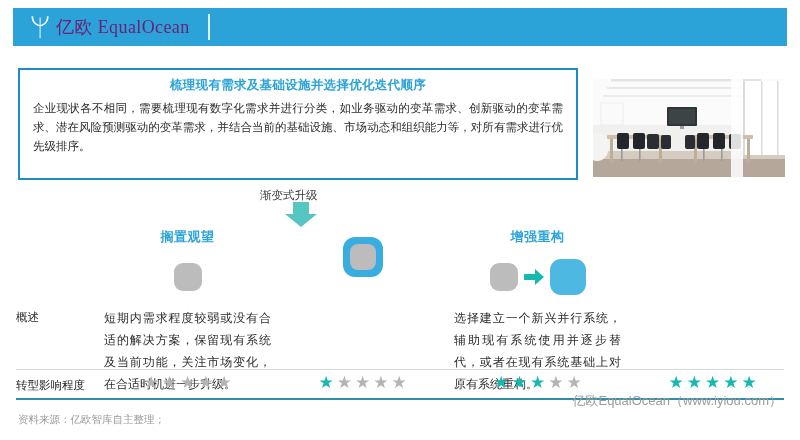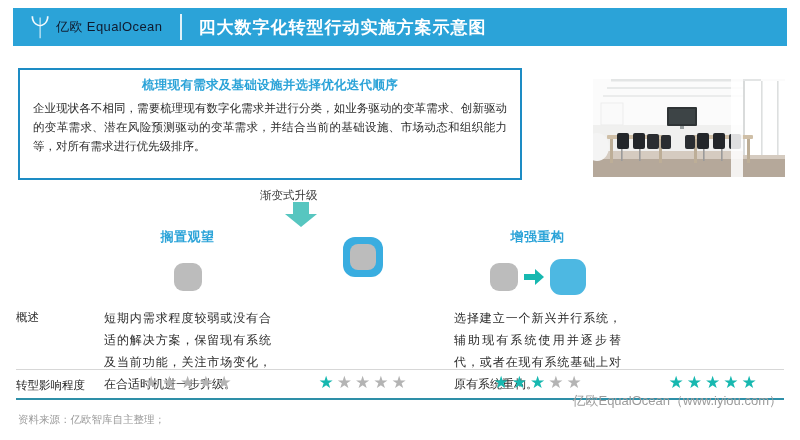--- a/index.html
+++ b/index.html
@@ -11,33 +11,33 @@
   .page{position:relative;width:800px;height:440px;background:#fff;}
 
   
   .header{
     position:absolute;left:13px;top:8px;width:774px;height:38px;
     background:#2ba3d8;display:flex;align-items:center;
   }
   .logo-wrap{display:flex;align-items:center;padding-left:16px;}
   .logo-mark{width:22px;height:26px;position:relative;margin-right:5px;flex:0 0 auto;}
   .logo-text{
-    color:#0f172a;font-size:13px;letter-spacing:.4px;white-space:nowrap;
-    font-family:Liberation Sans, sans-serif;opacity:.97;
+    color:#701a75;font-size:18px;letter-spacing:.4px;white-space:nowrap;
+    font-family:Liberation Serif, serif;opacity:.97;
   }
   .logo-divider{
     width:2px;height:26px;background:#ffffff;opacity:.85;margin:0 16px 0 18px;flex:0 0 auto;
   }
   .header-title{
     color:#ffffff;font-size:17px;font-weight:bold;letter-spacing:1px;white-space:nowrap;
   }
 
   
   .infobox{
-    position:absolute;left:18px;top:68px;width:504px;height:112px;
+    position:absolute;left:18px;top:68px;width:560px;height:112px;
     border:2px solid #1d8cc4;background:#ffffff;box-sizing:border-box;
   }
   .infobox-title{
     color:#2ba3d8;font-size:12.5px;font-weight:bold;text-align:center;
     margin-top:7px;letter-spacing:.3px;
   }
   .infobox-body{
     color:#2c2c2c;font-size:11.5px;line-height:19px;text-align:justify;
     margin:5px 13px 0 13px;
   }
@@ -125,21 +125,20 @@
   <div class="header">
     <div class="logo-wrap">
       <span class="logo-mark">
         <svg width="22" height="26" viewBox="0 0 22 26">
           <path d="M2.5 2.2 C2.5 8.5 6.5 11.5 10.6 12.2 L10.6 24.2 L11.6 24.2 L11.6 12.2 C15.6 11.5 19.6 8.5 19.6 2.2 L17.9 2.2 C17.9 7.6 14.8 10.3 11.6 10.9 L11.6 3.6 L10.6 3.6 L10.6 10.9 C7.4 10.3 4.2 7.6 4.2 2.2 Z" fill="#ffffff" opacity="0.95"></path>
         </svg>
       </span>
       <span class="logo-text">亿欧 EqualOcean</span>
     </div>
     <div class="logo-divider"></div>
-    <div class="header-title">四大数字化转型行动实施方案示意图</div>
   </div>
 
   <div class="infobox">
     <div class="infobox-title">梳理现有需求及基础设施并选择优化迭代顺序</div>
     <div class="infobox-body">企业现状各不相同，需要梳理现有数字化需求并进行分类，如业务驱动的变革需求、创新驱动的变革需求、潜在风险预测驱动的变革需求，并结合当前的基础设施、市场动态和组织能力等，对所有需求进行优先级排序。</div>
   </div>
 
   <div class="photo">
     <svg width="192" height="110" viewBox="0 0 192 110">
       <rect x="0" y="0" width="192" height="110" fill="#f6f7f7"></rect>

